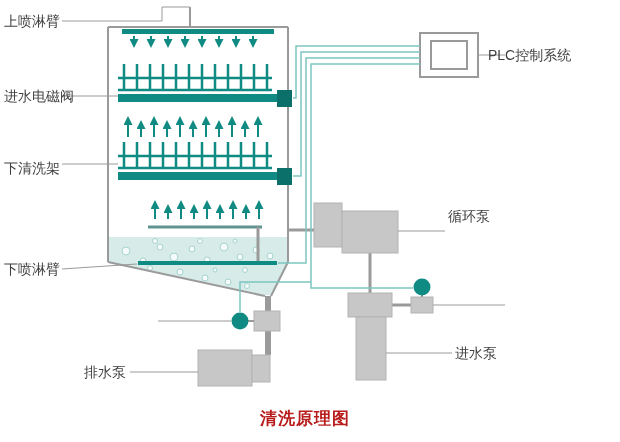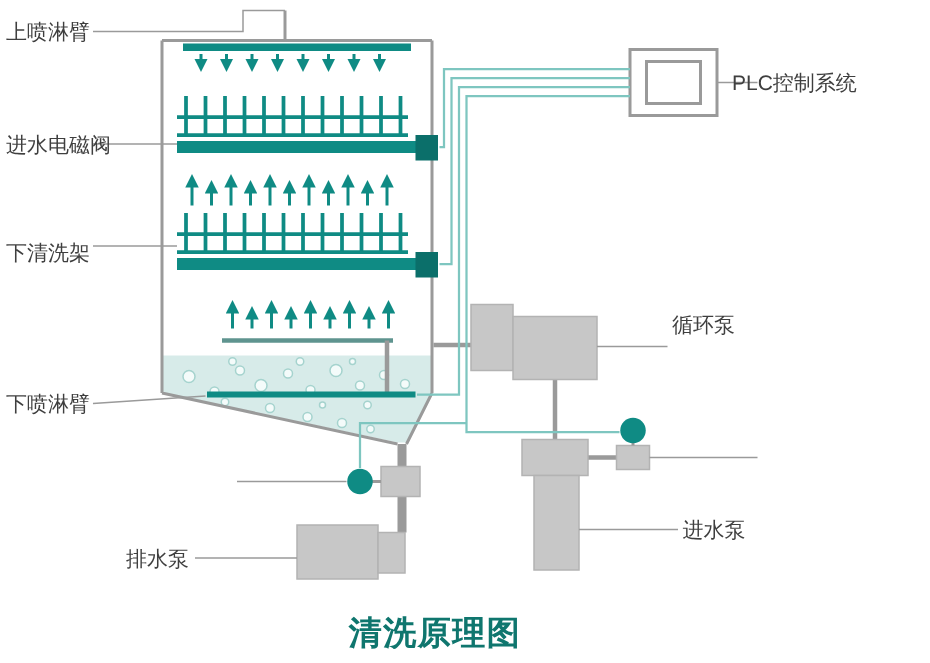--- a/index.html
+++ b/index.html
@@ -10,22 +10,22 @@
   .stage {
     position:relative; width:620px; height:442px;
     background:#fff; overflow:hidden;
   }
   .diagram-svg { position:absolute; left:0; top:0; }
   .label {
     position:absolute; font-size:14px; line-height:16px;
     color:var(--text,#3f3f3f); white-space:nowrap;
   }
   .title {
-    position:absolute; font-size:22px; font-weight:bold;
-    color:#0f766e; letter-spacing:1px; text-align:center;
+    position:absolute; font-size:17px; font-weight:bold;
+    color:#b91c1c; letter-spacing:1px; text-align:right;
   }
   
   .outline   { stroke:var(--line-gray,#9a9a9a); stroke-width:2; fill:none; }
   .pipe      { stroke:var(--line-gray,#9a9a9a); stroke-width:3; fill:none; }
   .pipe-thick{ stroke:var(--line-gray,#9a9a9a); stroke-width:6; fill:none; }
   .leader    { stroke:var(--line-gray,#9a9a9a); stroke-width:1; fill:none; }
   .stem      { stroke:var(--line-gray,#9a9a9a); stroke-width:2; }
   .teal-bar  { fill:var(--teal,#0f8b84); }
   .teal-dark { fill:var(--teal-dark,#0b6f6a); }
   .rack      { stroke:var(--teal,#0f8b84); stroke-width:2.5; fill:none; }

